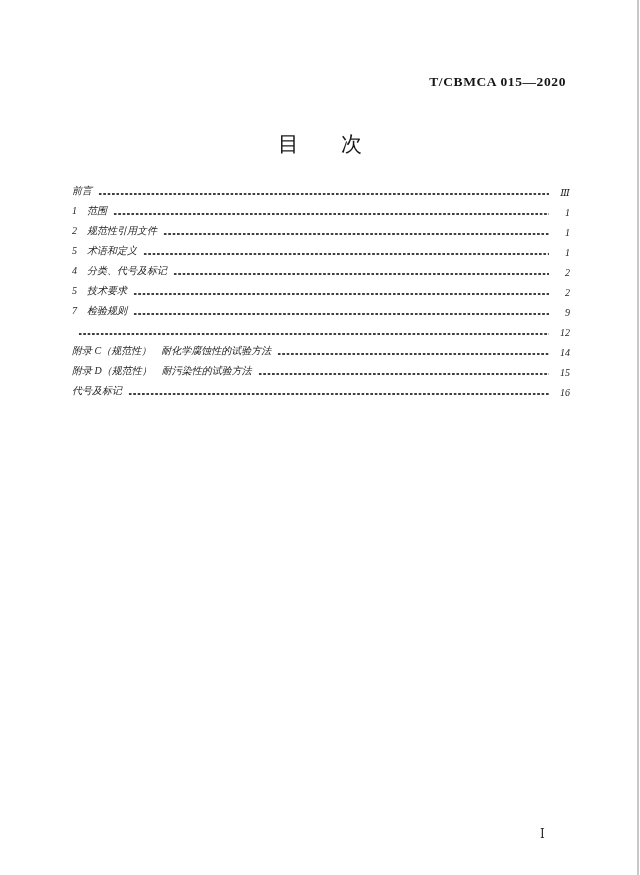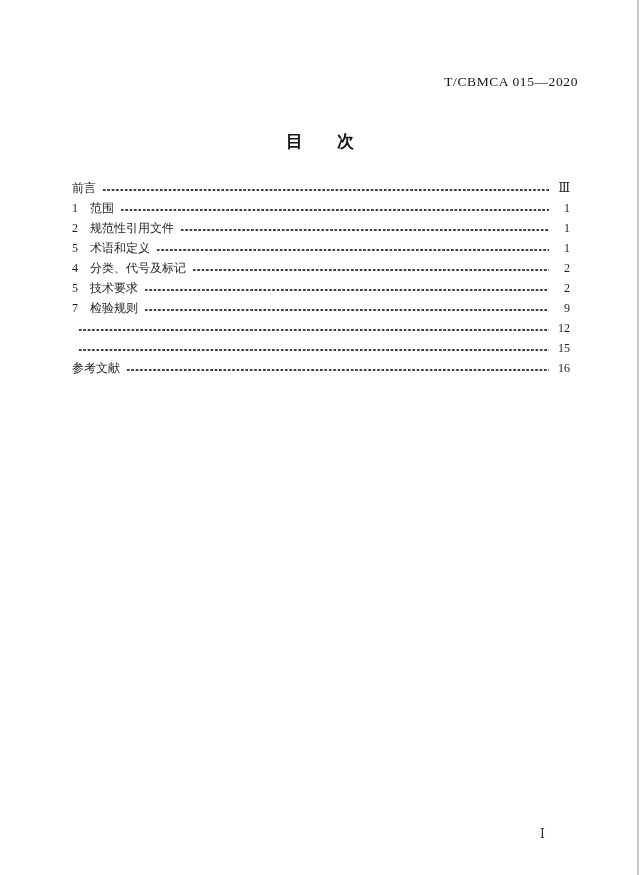--- a/index.html
+++ b/index.html
@@ -16,48 +16,49 @@
     position: absolute;
     top: 0;
     right: 1px;
     width: 2px;
     height: 100%;
     background: #c8c8c8;
   }
   .header-code {
     position: absolute;
     top: 74px;
-    right: 62px;
+    right: 74px;
     font-size: 13.5px;
-    font-weight: normal;
+    font-weight: bold;
     letter-spacing: 0.6px;
     color: #161616;
   }
   .doc-title {
     position: absolute;
     top: 130px;
     left: 0;
     width: 100%;
     text-align: center;
-    font-size: 17px;
-    font-weight: bold;
+    font-size: 21px;
+    font-weight: normal;
     white-space: pre;
     color: #161616;
   }
   .toc-list {
     position: absolute;
     top: 178px;
     left: 72px;
     width: 498px;
   }
   .toc-row {
     display: flex;
-    align-items: center;
+    align-items: flex-end;
     height: 20px;
-    font-size: 12px;
+    font-size: 10px;
+    font-style: italic;
   }
   .toc-label {
     flex-shrink: 0;
     white-space: pre;
   }
   .toc-leader {
     flex: 1 1 auto;
     height: 8px;
     margin: 4px 3px 0 6px;
     background-image: radial-gradient(circle, #3f3f3f 1.05px, rgba(0,0,0,0) 1.35px);
@@ -133,26 +134,32 @@
       <span class="toc-page">9</span>
     </div>
 
 
     <div class="toc-row">
       <span class="toc-leader"></span>
       <span class="toc-page">12</span>
     </div>
 
 
+    <div class="toc-row">
+      <span class="toc-label">附录 C（规范性）　耐化学腐蚀性的试验方法</span>
+      <span class="toc-leader"></span>
+      <span class="toc-page">14</span>
+    </div>
 
     <div class="toc-row">
+      <span class="toc-label">附录 D（规范性）　耐污染性的试验方法</span>
       <span class="toc-leader"></span>
       <span class="toc-page">15</span>
     </div>
 
     <div class="toc-row">
-      <span class="toc-label">参考文献</span>
+      <span class="toc-label">代号及标记</span>
       <span class="toc-leader"></span>
       <span class="toc-page">16</span>
     </div>
   </div>
 
 <div class="footer-page">Ⅰ</div>
 
 </body></html>

